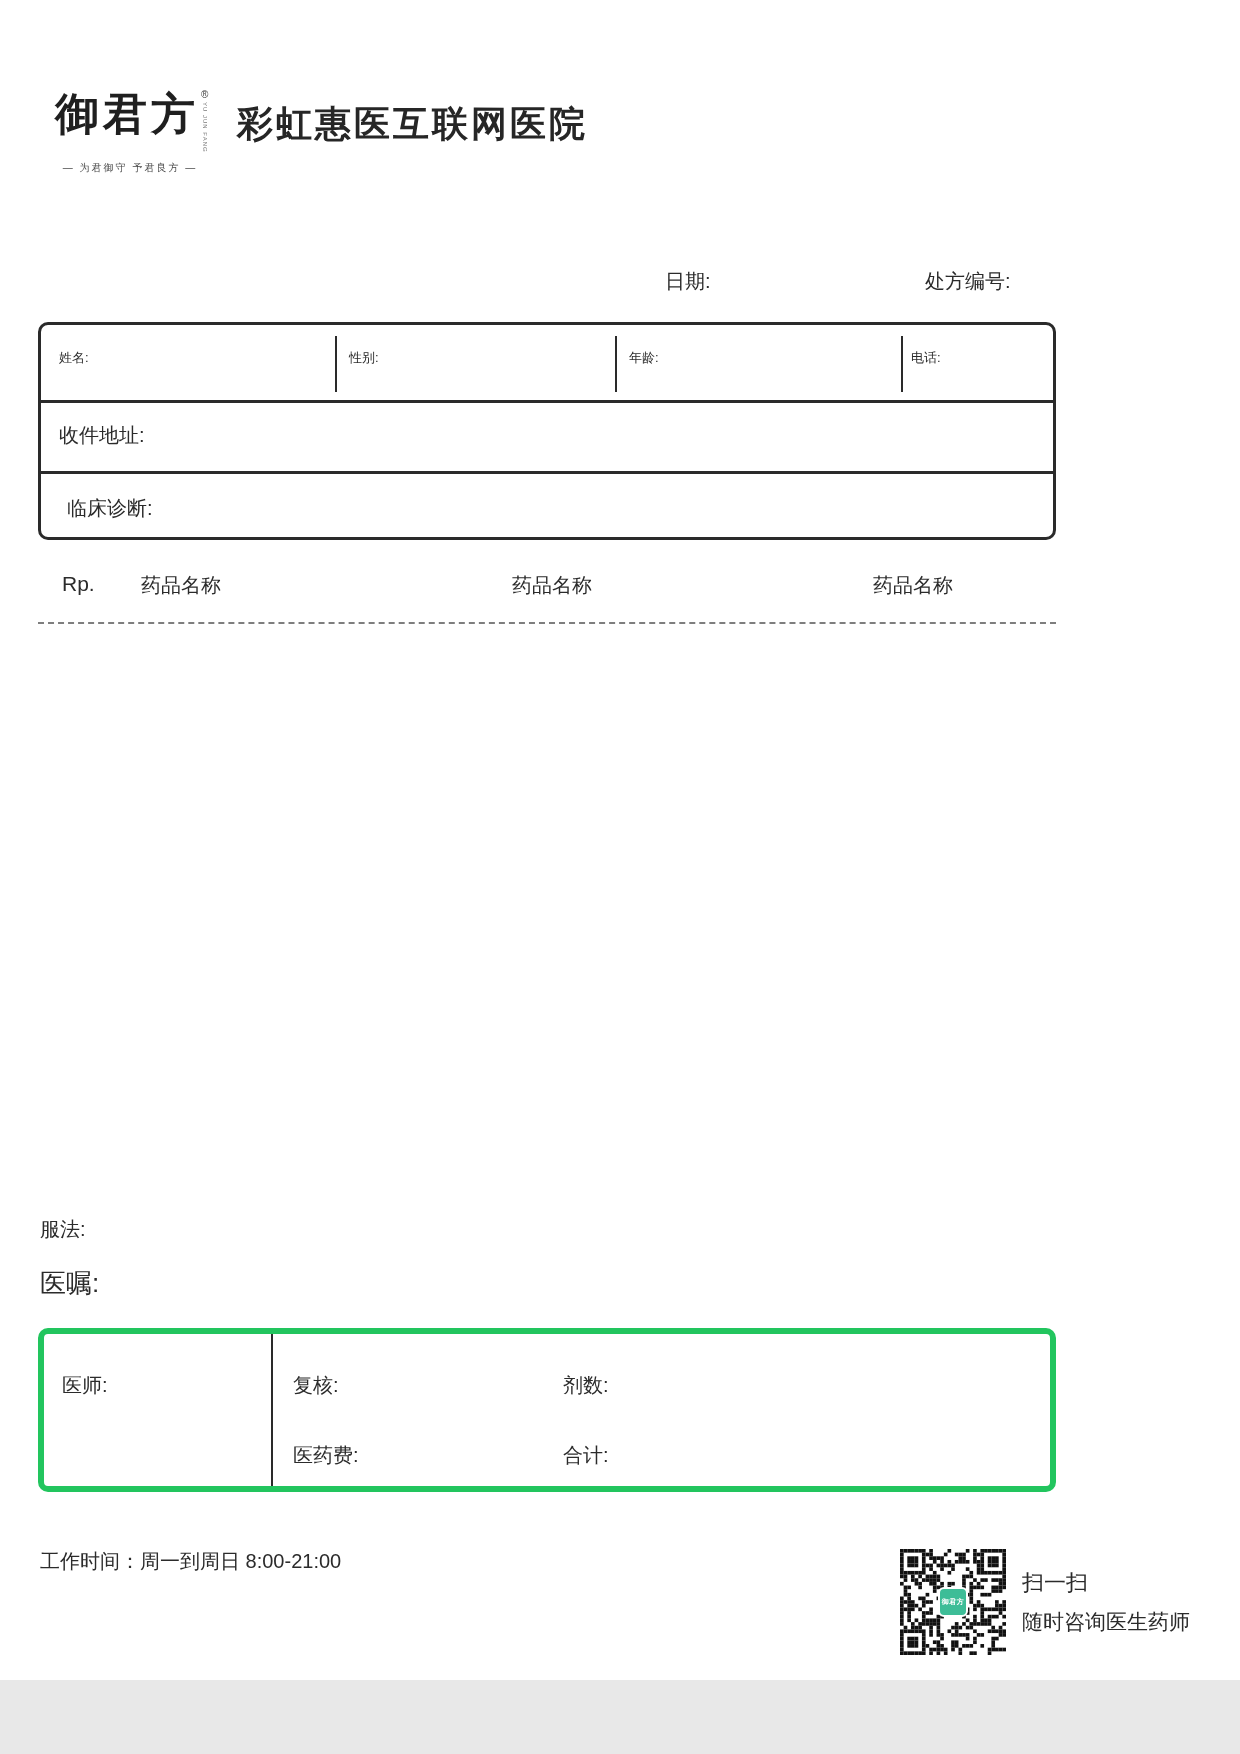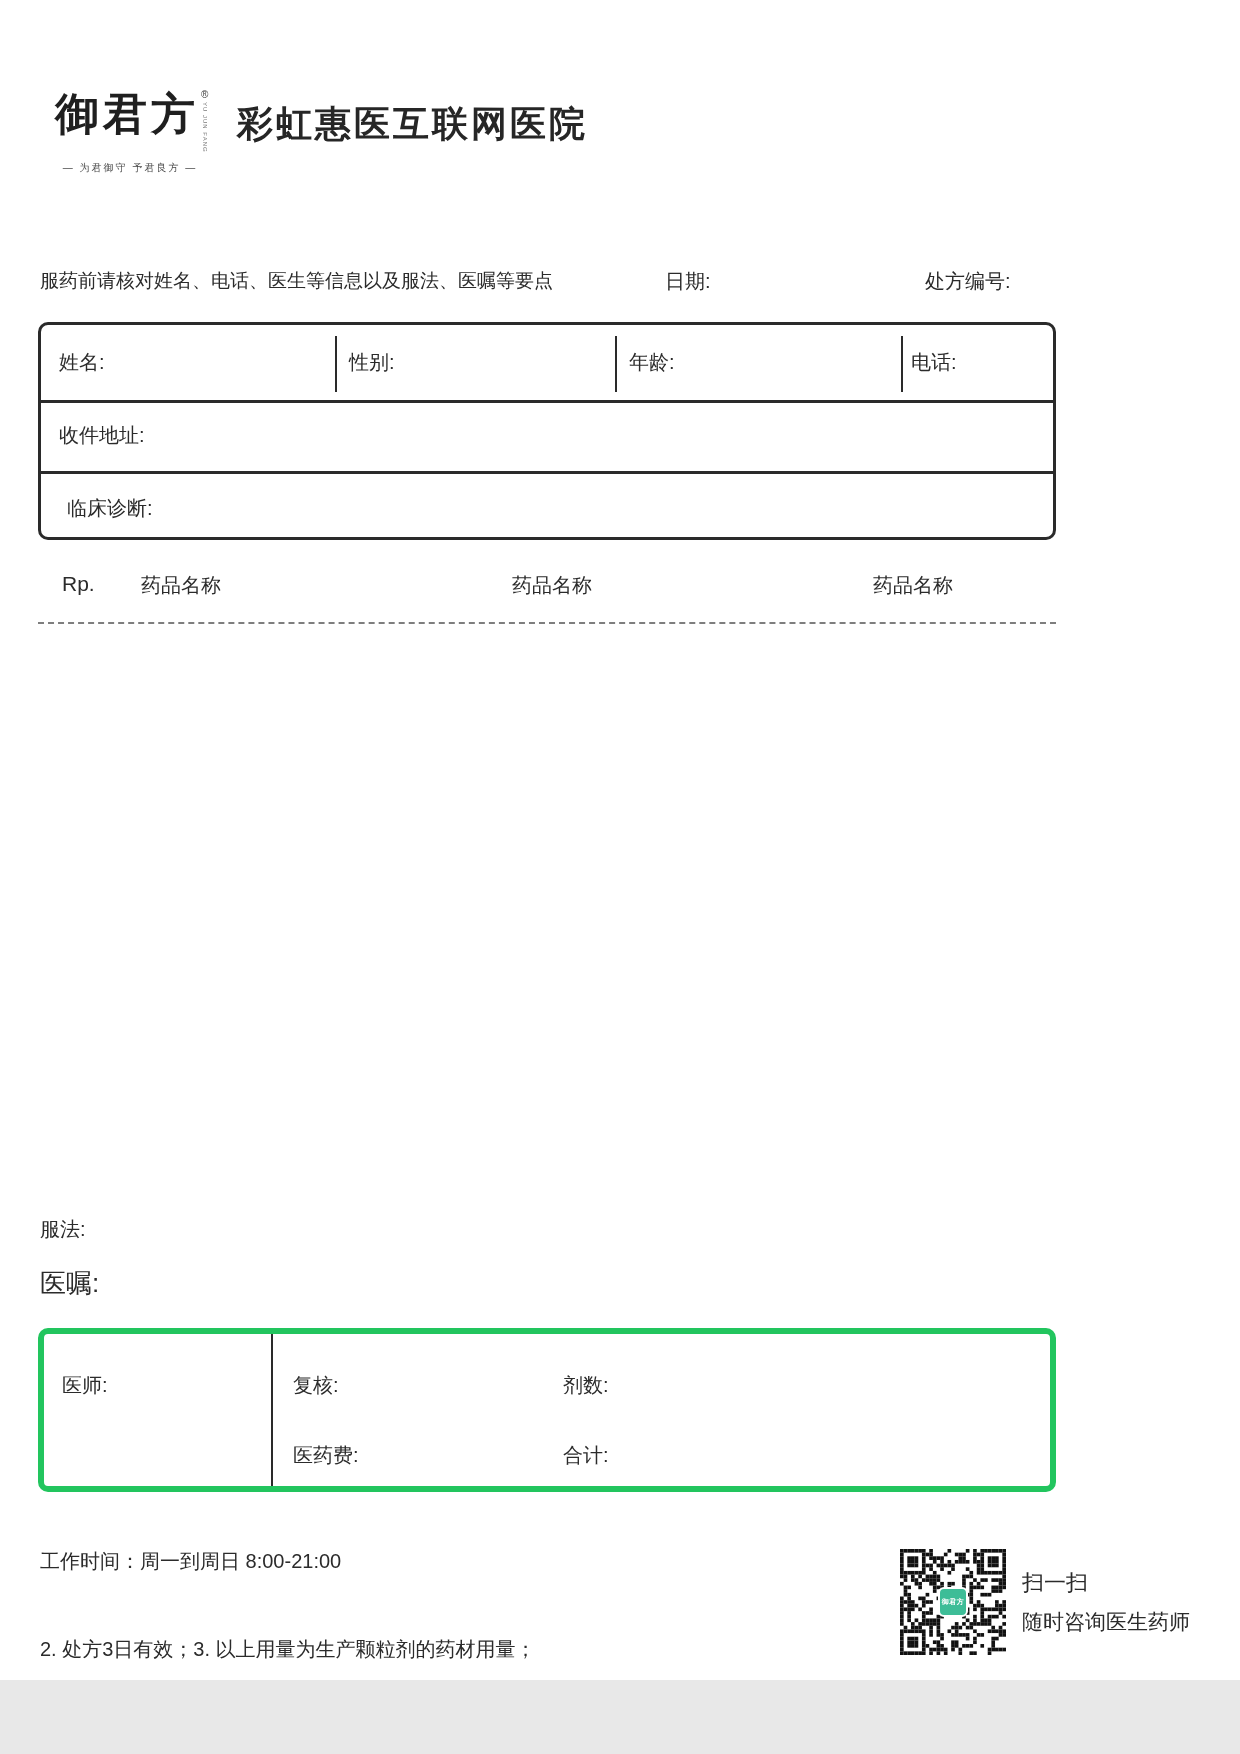--- a/index.html
+++ b/index.html
@@ -37,21 +37,21 @@
   
   .notice-text{position:absolute;left:40px;top:268px;font-size:19px;color:#2b2b2b;}
   .date-label{position:absolute;left:665px;top:268px;font-size:20px;}
   .rx-label{position:absolute;left:925px;top:268px;font-size:20px;}
   
   .patient-box{
     position:absolute;left:38px;top:322px;width:1018px;height:218px;
     border:3px solid #2a2a2a;border-radius:10px;box-sizing:border-box;
   }
   .p-row1{position:absolute;left:0;top:0;width:100%;height:75px;}
-  .p-cell-label{position:absolute;top:24px;font-size:20px;color:#2b2b2b;}
+  .p-cell-label{position:absolute;top:24px;font-size:13px;color:#2b2b2b;}
   .lbl-name{left:18px;}
   .lbl-gender{left:308px;}
   .lbl-age{left:588px;}
   .lbl-phone{left:870px;}
   .vdiv{position:absolute;top:11px;width:2px;height:56px;background:#2a2a2a;}
   .vd1{left:294px;} .vd2{left:574px;} .vd3{left:860px;}
   .hline{position:absolute;left:0;width:100%;height:2.5px;background:#2a2a2a;}
   .hl1{top:75px;} .hl2{top:146px;}
   .lbl-address{position:absolute;left:18px;top:97px;font-size:20px;}
   .lbl-diagnosis{position:absolute;left:18px;top:170px;font-size:20px;margin-left:8px;}
@@ -102,21 +102,20 @@
       <span class="brand">御君方</span>
       <span class="brand-side">
         <span class="tm">®</span>
         <span class="romanized">YU JUN FANG</span>
       </span>
     </div>
     <div class="tagline">— 为君御守 予君良方 —</div>
   </div>
   <h1 class="hospital">彩虹惠医互联网医院</h1>
 
-  <div class="notice-text">服药前请核对姓名、电话、医生等信息以及服法、医嘱等要点</div>
   <div class="date-label">日期:</div>
   <div class="rx-label">处方编号:</div>
 
   <div class="patient-box">
     <div class="p-row1">
       <span class="p-cell-label lbl-name">姓名:</span>
       <span class="vdiv vd1"></span>
       <span class="p-cell-label lbl-gender">性别:</span>
       <span class="vdiv vd2"></span>
       <span class="p-cell-label lbl-age">年龄:</span>
@@ -141,21 +140,20 @@
   <div class="sign-box">
     <div class="sign-vdiv"></div>
     <span class="lbl-physician">医师:</span>
     <span class="lbl-review">复核:</span>
     <span class="lbl-doses">剂数:</span>
     <span class="lbl-fee">医药费:</span>
     <span class="lbl-total">合计:</span>
   </div>
 
   <div class="work-hours">工作时间：周一到周日 8:00-21:00</div>
-  <div class="note2">2. 处方3日有效；3. 以上用量为生产颗粒剂的药材用量；</div>
 
   <div class="qr-wrap">
     <svg id="qr-svg" width="106" height="106" viewBox="0 0 106 106" xmlns="http://www.w3.org/2000/svg">
         <rect x="0.00" y="0.00" width="3.66" height="3.66" fill="#111"></rect>
         <rect x="3.66" y="0.00" width="3.66" height="3.66" fill="#111"></rect>
         <rect x="7.31" y="0.00" width="3.66" height="3.66" fill="#111"></rect>
         <rect x="10.97" y="0.00" width="3.66" height="3.66" fill="#111"></rect>
         <rect x="14.62" y="0.00" width="3.66" height="3.66" fill="#111"></rect>
         <rect x="18.28" y="0.00" width="3.66" height="3.66" fill="#111"></rect>
         <rect x="21.93" y="0.00" width="3.66" height="3.66" fill="#111"></rect>

